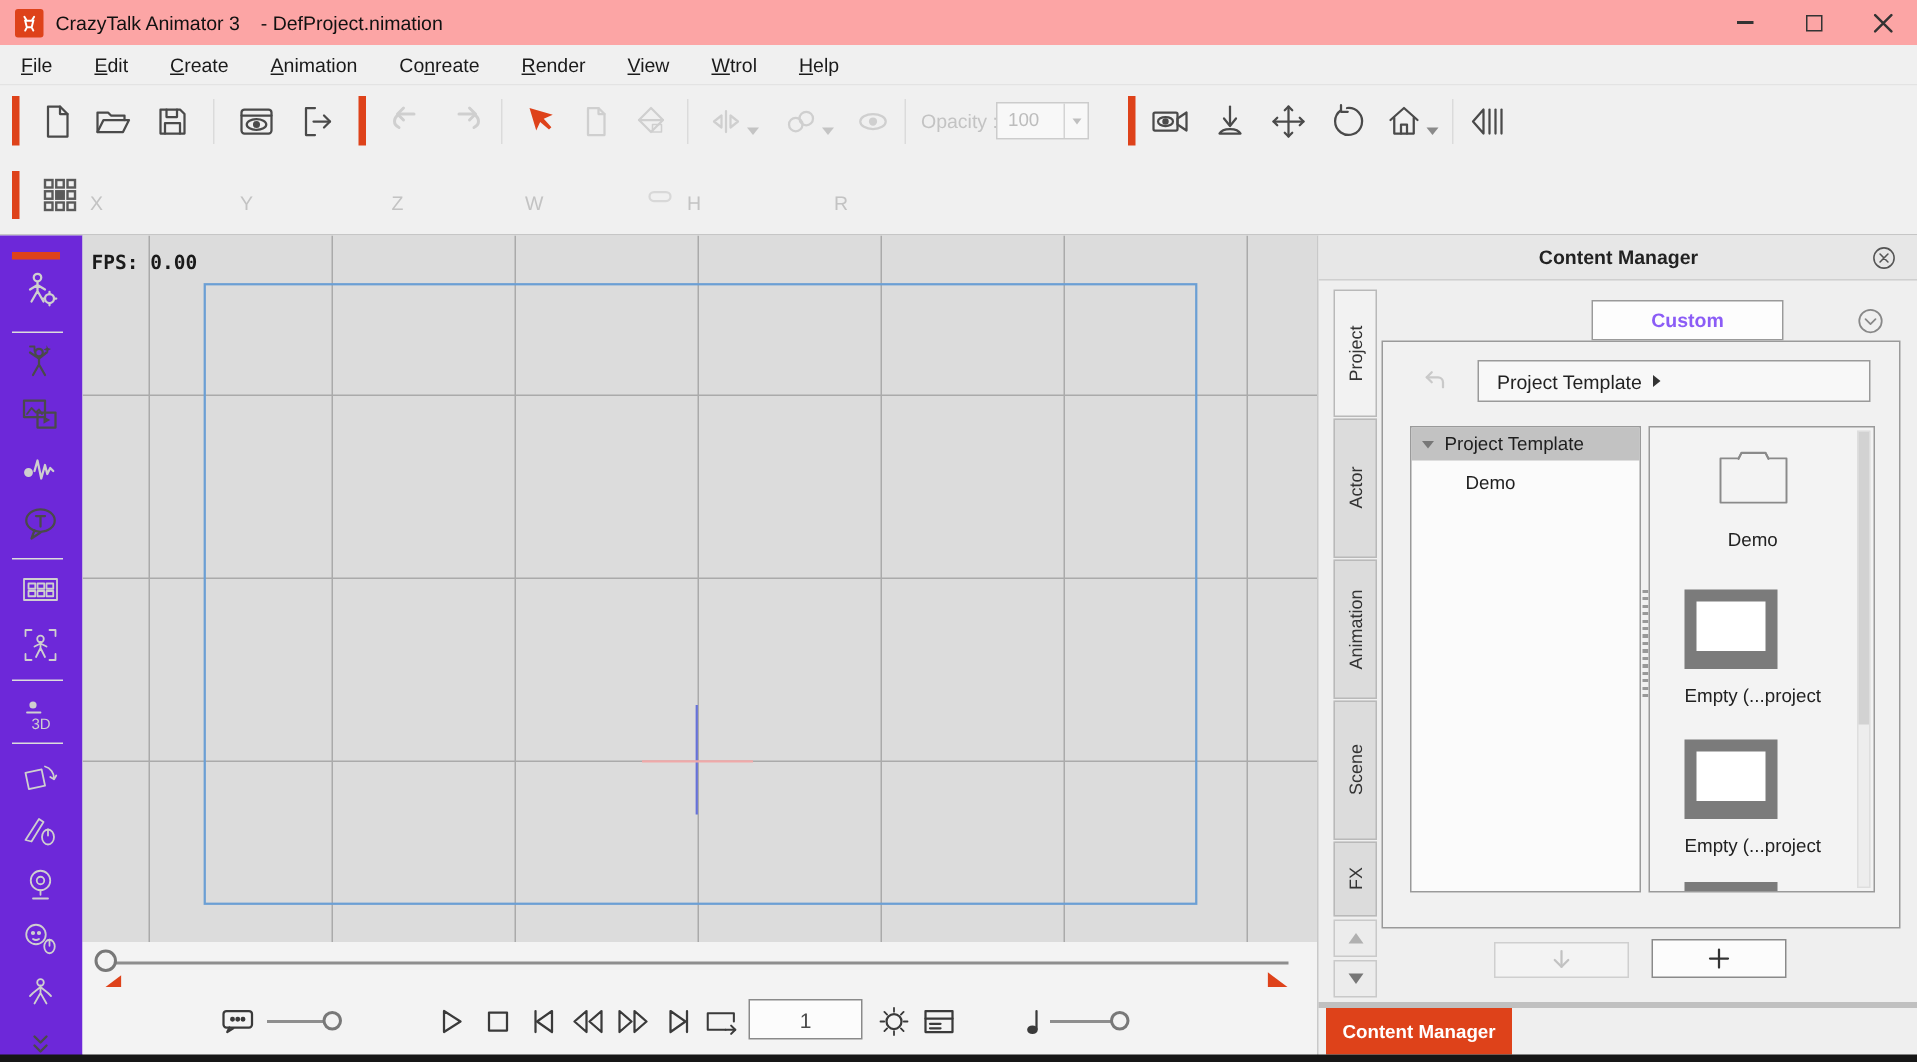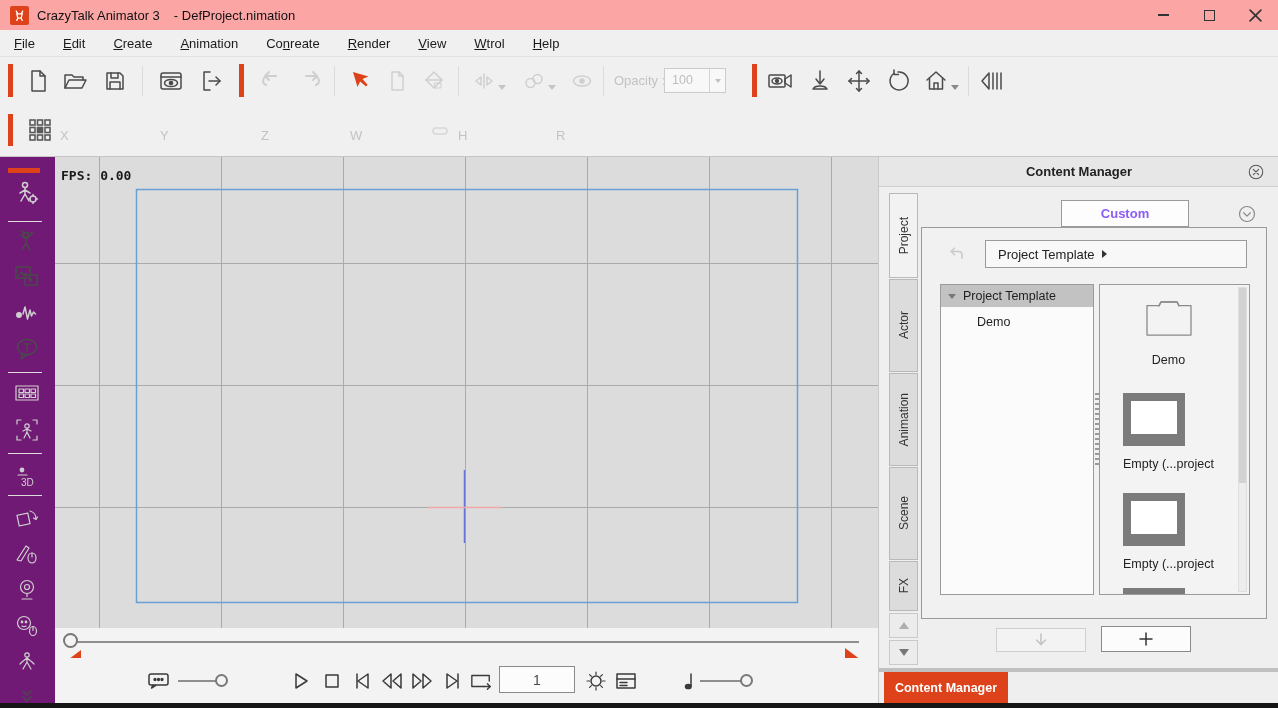--- a/index.html
+++ b/index.html
@@ -31,21 +31,21 @@
   .combo .val{color:#bdbdbd;padding:4px 0 0 7px;width:44px;font-size:12.5px}
   .combo .dd{width:16px;border-left:1px solid #d4d4d4;display:flex;align-items:center;justify-content:center}
   .lab{position:absolute;color:#c3c3c3;font-size:13px}
   .tfield{position:absolute;top:118px;height:26px;display:flex;border:1px solid #ccc;background:#f8f8f8}
   .tfield input{width:50px;border:0;background:transparent;color:#c0c0c0;font-size:12.5px;padding-left:6px;font-family:"Liberation Sans",sans-serif;outline:none}
   .spin{width:14px;border-left:1px solid #d4d4d4;display:flex;flex-direction:column}
   .spin div{flex:1;display:flex;align-items:center;justify-content:center}
   .tri-u{width:0;height:0;border-left:3.5px solid transparent;border-right:3.5px solid transparent;border-bottom:4.5px solid #c0c0c0}
   .tri-d{width:0;height:0;border-left:3.5px solid transparent;border-right:3.5px solid transparent;border-top:4.5px solid #c0c0c0}
   
-  .sidebar{left:0;top:157px;width:55px;height:551px;background:#701a75}
+  .sidebar{left:0;top:157px;width:55px;height:551px;background:#6d28d9}
   .sideicon{position:absolute;left:13px;width:28px;height:28px;display:flex;align-items:center;justify-content:center}
   .sdiv{position:absolute;left:8px;width:34px;height:1px;background:#dcdcdc}
   
   .canvas{left:55px;top:157px;width:823px;height:471px;background:var(--canvas-bg)}
   .fps{position:absolute;left:6px;top:11px;font-family:"DejaVu Sans Mono",monospace;font-weight:bold;font-size:13px;color:#1a1a1a}
   .badge{position:absolute;left:10px;top:422px;width:186px;height:33px;background:var(--badge-bg);opacity:.92;border-radius:8px;display:flex;align-items:center;justify-content:center;color:#fff;font-size:18px;letter-spacing:2px}
   
   .timeline{left:55px;top:628px;width:823px;height:30px;background:#f3f3f3}
   .tl-line{position:absolute;left:14px;top:13px;width:790px;height:2px;background:#8e8e8e}
   .tl-handle{position:absolute;left:8px;top:5px;width:15px;height:15px;border:2px solid #787878;border-radius:50%;background:#f3f3f3}

